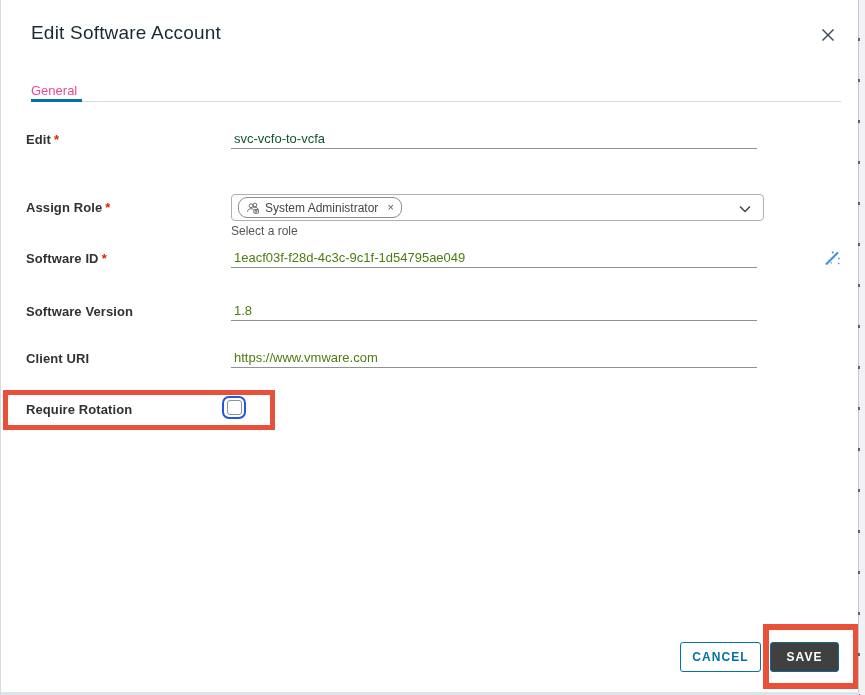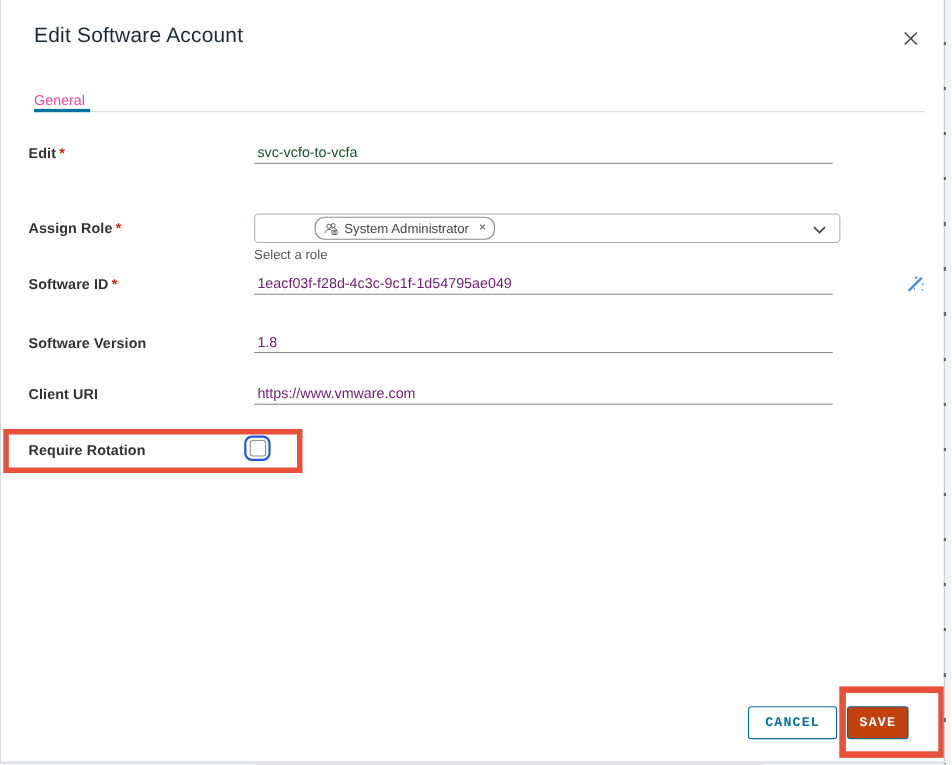--- a/index.html
+++ b/index.html
@@ -35,38 +35,38 @@
   .tab-underline{
     position:absolute;left:30px;top:99px;width:51px;height:3px;background:#0072a3;
   }
   
   .field-label{
     position:absolute;left:25px;
     font-size:13px;font-weight:700;color:#313131;letter-spacing:.1px;
   }
   .req{color:#e02200;font-weight:700;margin-left:3px;}
   .field-value{
-    position:absolute;left:233px;font-size:13px;color:#701a75;
+    position:absolute;left:233px;font-size:13px;color:#4d7c0f;
   }
   .field-value.disabled{color:#14532d;}
   .underline{
     position:absolute;left:230px;width:526px;height:1px;background:#8d9297;
   }
   
   .combobox{
     position:absolute;left:230px;top:194px;width:533px;height:27px;
     border:1px solid #aab1b8;border-radius:4px;background:#fff;
     display:flex;align-items:center;box-sizing:border-box;padding:0 30px 0 6px;
     cursor:pointer;
   }
   .chip{
     display:inline-flex;align-items:center;gap:5px;
     height:19px;padding:0 7px;
     border:1px solid #8c8c8c;border-radius:9px;background:#fff;
-    font-size:12px;color:#454545;white-space:nowrap;margin-left:48px;
+    font-size:12px;color:#454545;white-space:nowrap;
   }
   .chip-remove{
     font-size:11px;color:#565656;margin-left:4px;cursor:pointer;line-height:1;
   }
   .combo-chevron{
     position:absolute;right:12px;top:10px;
   }
   .helper{
     position:absolute;left:230px;top:224px;font-size:12px;color:#565656;
   }
@@ -87,28 +87,28 @@
   }
   
   .annot{
     position:absolute;border:5px solid #e8503a;box-sizing:border-box;pointer-events:none;
   }
   .annot-rotation{left:2px;top:390px;width:272px;height:40px;}
   .annot-save{left:762px;top:624px;width:96px;height:65px;border-width:6px;}
   
   .btn{
     position:absolute;top:642px;height:30px;border-radius:3px;
-    font-family:Liberation Mono, monospace;font-size:12px;font-weight:700;letter-spacing:1.1px;
+    font-family:Liberation Sans, sans-serif;font-size:12px;font-weight:700;letter-spacing:1.1px;
     cursor:pointer;box-sizing:border-box;
   }
   .btn-cancel{
     left:679px;width:81px;background:#fff;color:#0072a3;border:1px solid #0072a3;
   }
   .btn-save{
-    left:769px;width:56px;background:#c2410c;color:#ffffff;border:1px solid #0d6a94;
+    left:769px;width:69px;background:#404040;color:#ffffff;border:1px solid #0d6a94;
   }
   
   .right-strip{
     position:absolute;right:0;top:0;bottom:0;width:6px;
     background:#f1f2f4;border-left:1px solid #c3c9d2;
   }
   .right-strip .ticks{
     position:absolute;left:-1px;top:0;bottom:0;width:2px;
     background:repeating-linear-gradient(180deg,transparent 0 38px,#5a6570 38px 41px);
   }

